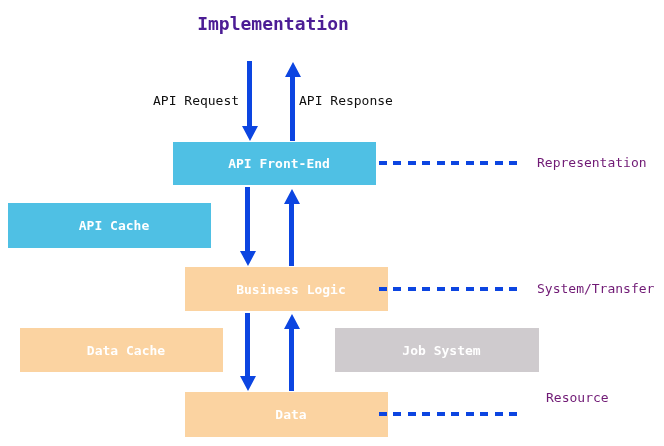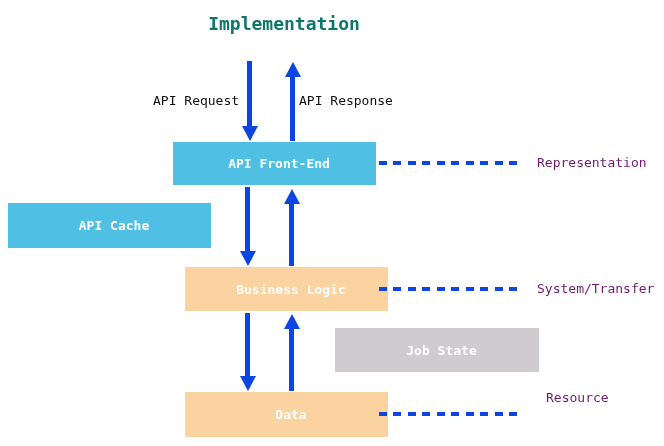--- a/index.html
+++ b/index.html
@@ -6,25 +6,25 @@
   #canvas {
     position: relative;
     width: 664px;
     height: 446px;
     background: #ffffff;
     font-family: "DejaVu Sans Mono", "Liberation Mono", monospace;
     overflow: hidden;
   }
   .title {
     position: absolute;
-    top: 13px; left: 187px; width: 194px;
+    top: 13px; left: 176px; width: 194px;
     text-align: center;
     font-size: 18px;
     font-weight: bold;
-    color: #0f766e;
+    color: #4c1d95;
   }
   .box {
     position: absolute;
     display: flex;
     align-items: center;
     justify-content: center;
     color: #ffffff;
     font-size: 13px;
     font-weight: bold;
     padding-left: 9px;
@@ -105,23 +105,26 @@
   </div>
   <div>
     <div class="head-up" style="left:284px; top:189px;"></div>
     <div class="vline" style="left:289px; top:203px; height:63px;"></div>
   </div>
 
   <div class="box peach" style="left:173px; top:267px; width:194px; height:44px;">
     <span>Business Logic</span>
   </div>
 
+  <div class="box peach" style="left:8px; top:328px; width:194px; height:44px;">
+    <span>Data Cache</span>
+  </div>
 
   <div class="box gray" style="left:335px; top:328px; width:195px; height:44px;">
-    <span>Job State</span>
+    <span>Job System</span>
   </div>
 
   <div>
     <div class="vline" style="left:245px; top:313px; height:64px;"></div>
     <div class="head-down" style="left:240px; top:376px;"></div>
   </div>
   <div>
     <div class="head-up" style="left:284px; top:314px;"></div>
     <div class="vline" style="left:289px; top:328px; height:63px;"></div>
   </div>

